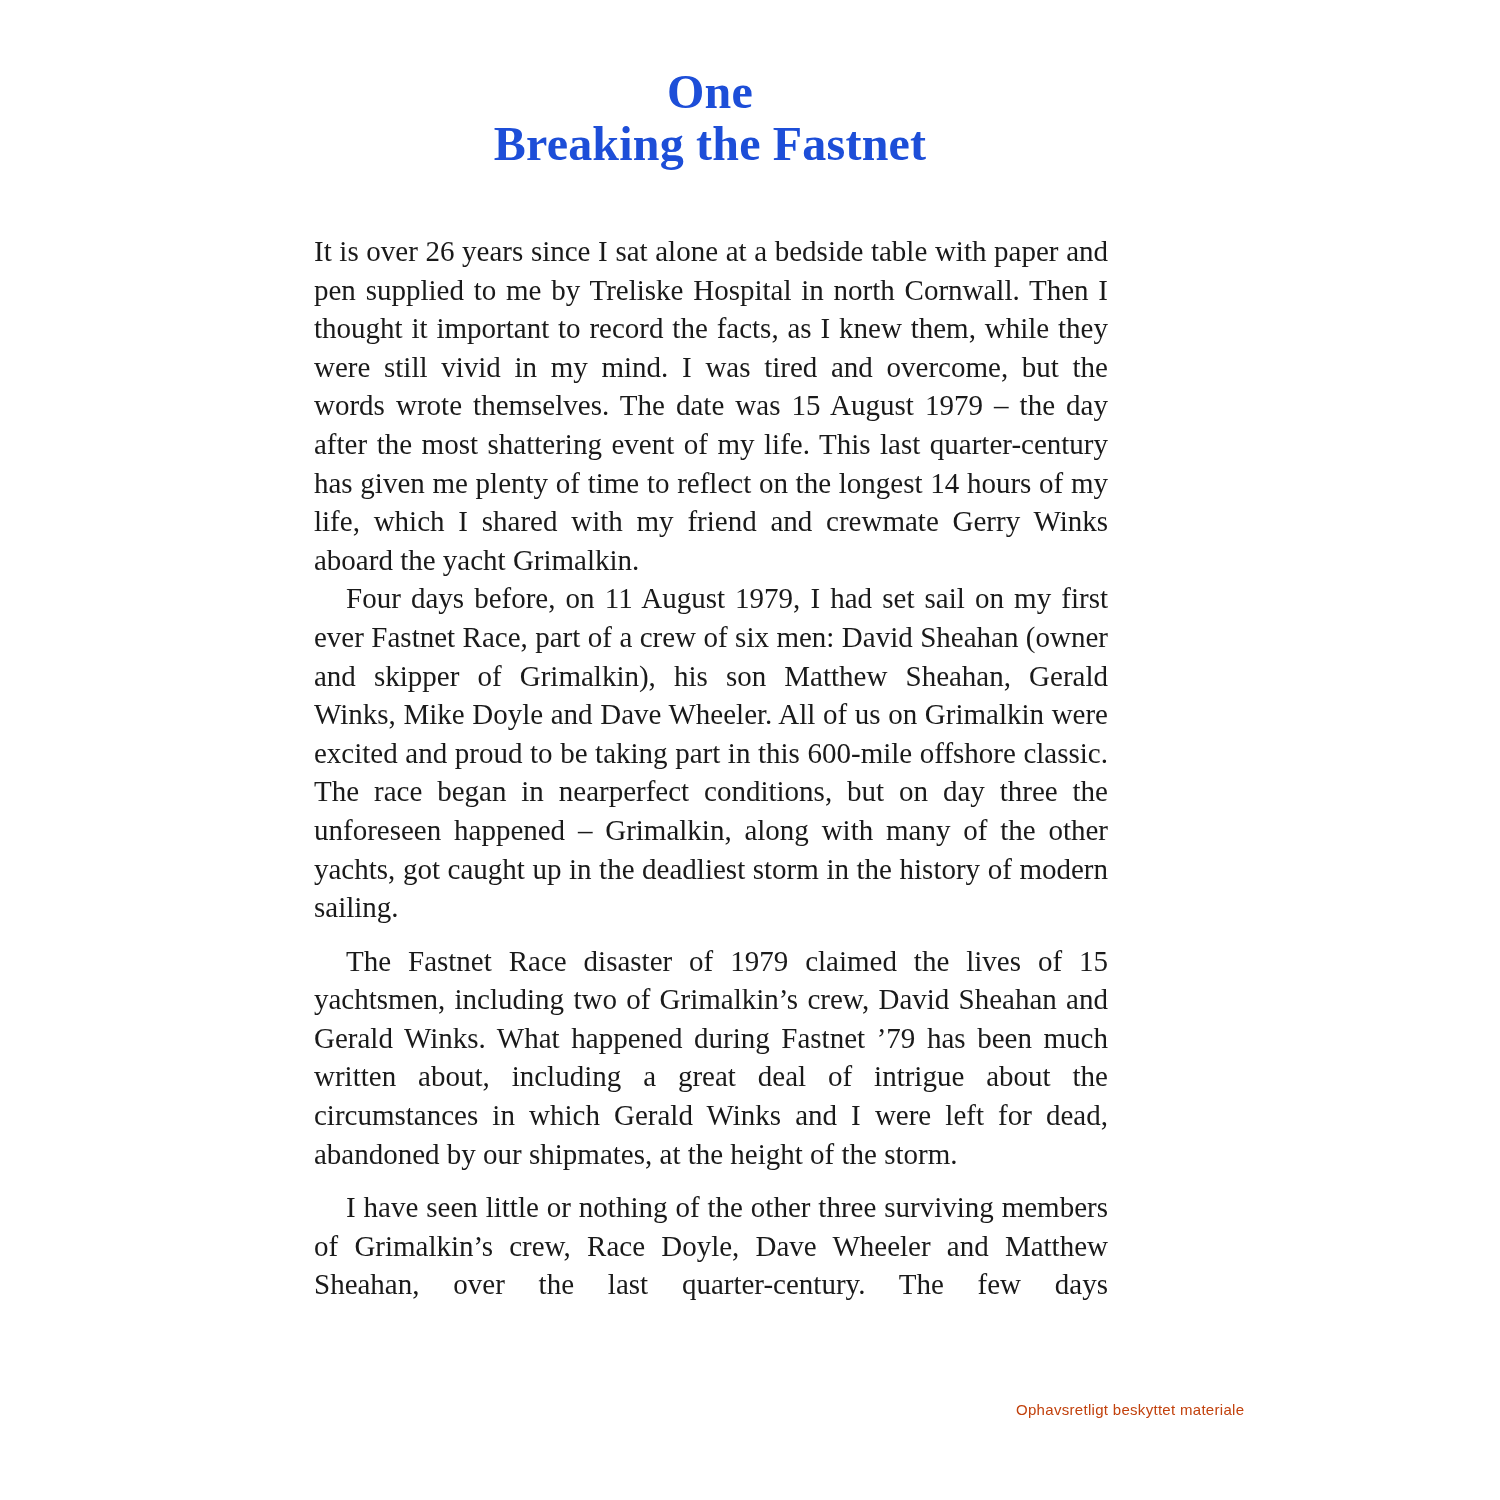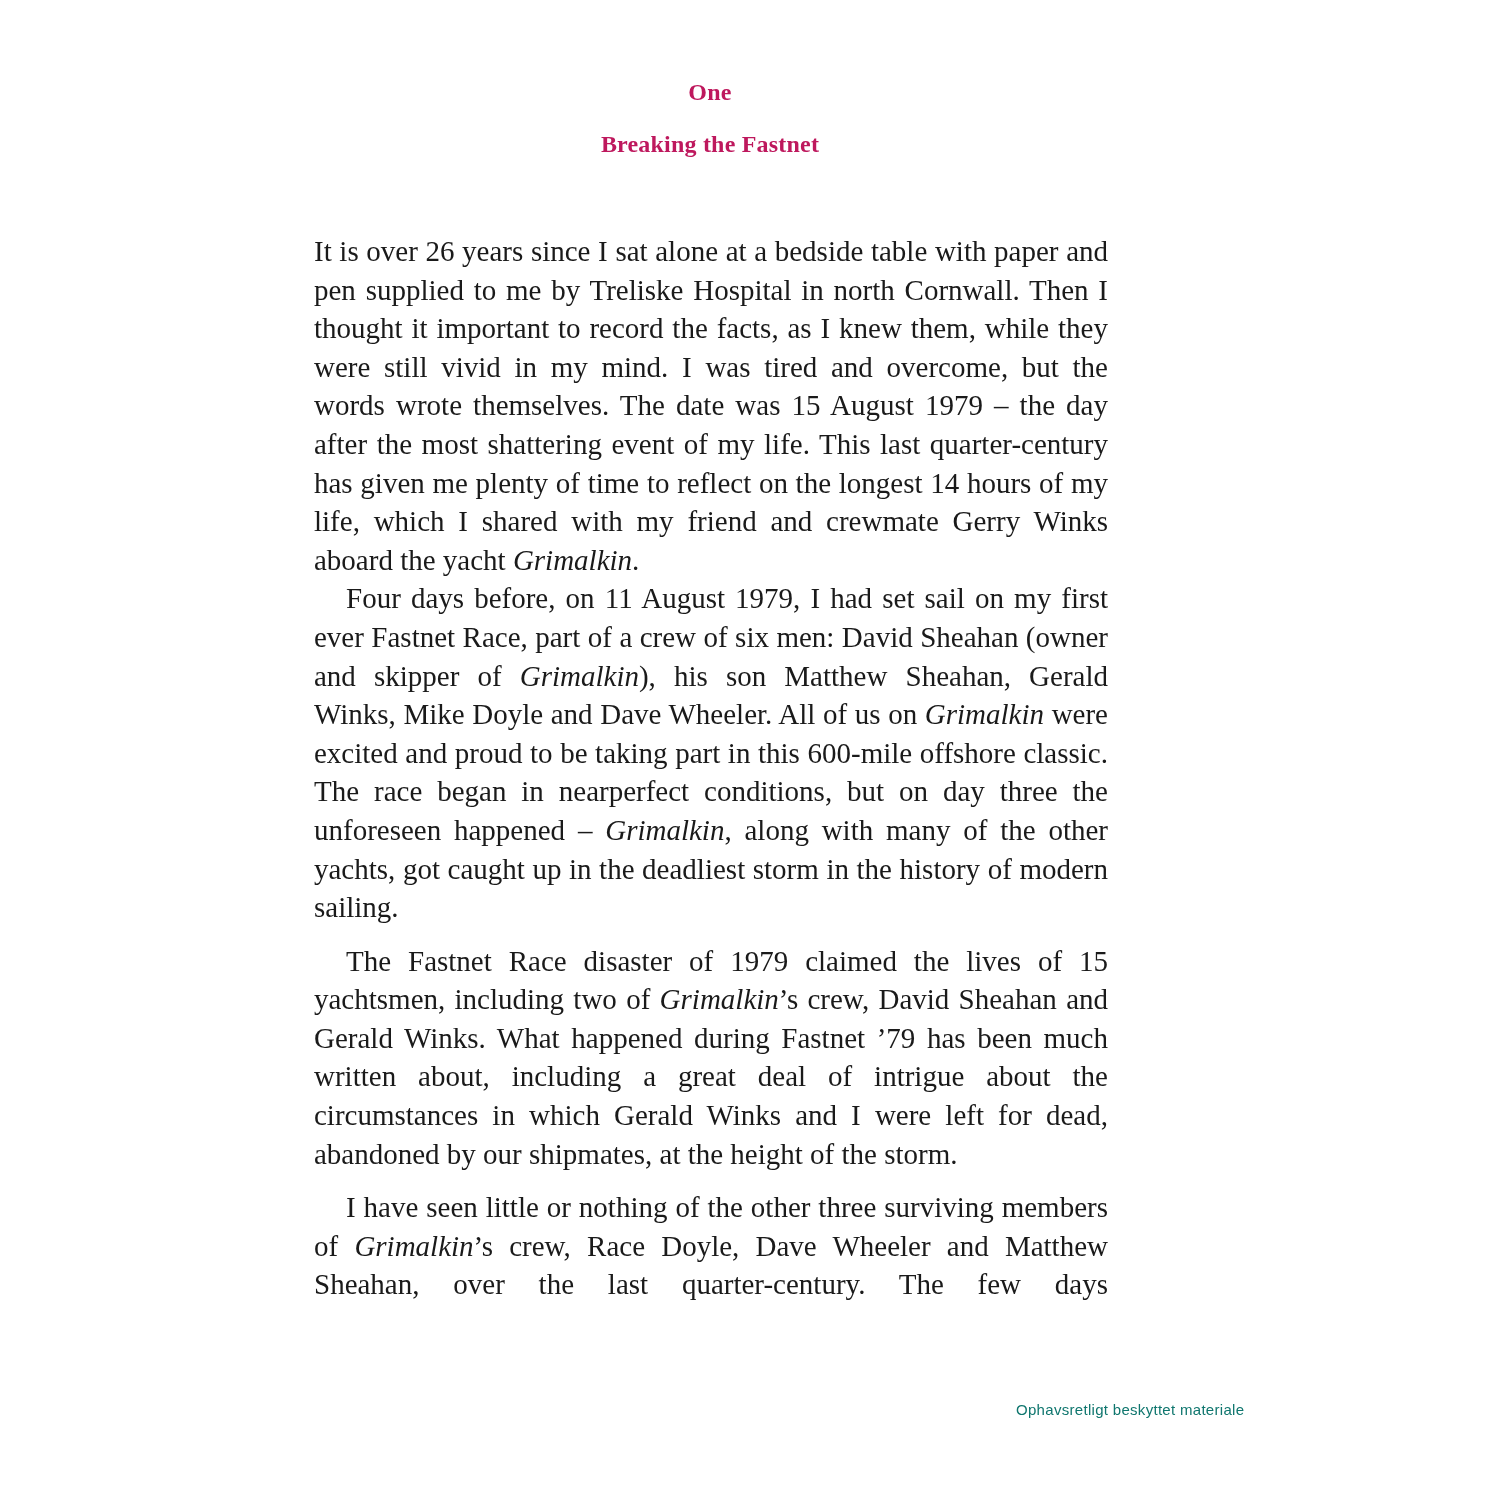--- a/index.html
+++ b/index.html
@@ -29,24 +29,24 @@
     position: absolute;
     left: 0;
     top: 66px;
     width: 1420px;
     text-align: center;
   }
   .chapter-number,
   .chapter-title {
     display: block;
     font-weight: bold;
-    font-size: 24px;
+    font-size: 48px;
     line-height: 52px;
     letter-spacing: 0.2px;
-    color: #be185d;
+    color: #1d4ed8;
   }
 
   
   .text-column {
     position: absolute;
     left: 314px;
     top: 232px;
     width: 794px;
   }
 
@@ -70,21 +70,20 @@
   }
   
   p.body-par.continues {
     text-align-last: justify;
   }
 
   .lead-in {
     font-weight: normal;
   }
   .it {
-    font-style: italic;
   }
 
   
   .copyright-stamp {
     position: absolute;
     left: 1016px;
     top: 1400px;
     font-family: "Liberation Sans", "DejaVu Sans", sans-serif;
     font-size: 15px;
     line-height: 20px;
@@ -103,15 +102,15 @@
     <span class="chapter-title">Breaking the Fastnet</span>
   </div>
 
   <div class="text-column">
     <p class="body-par"><span class="lead-in">It is over 26 years since I sat alone</span><span> at a bedside table with paper and pen supplied to me by Treliske Hospital in north Cornwall. Then I thought it important to record the facts, as I knew them, while they were still vivid in my mind. I was tired and overcome, but the words wrote themselves. The date was 15 August 1979 – the day after the most shattering event of my life. This last quarter-century has given me plenty of time to reflect on the longest 14 hours of my life, which I shared with my friend and crewmate Gerry Winks aboard the yacht </span><span class="it">Grimalkin</span><span>.</span></p>
     <p class="body-par indented"><span>Four days before, on 11 August 1979, I had set sail on my first ever Fastnet Race, part of a crew of six men: David Sheahan (owner and skipper of </span><span class="it">Grimalkin</span><span>), his son Matthew Sheahan, Gerald Winks, Mike Doyle and Dave Wheeler. All of us on </span><span class="it">Grimalkin</span><span> were excited and proud to be taking part in this 600-mile offshore classic. The race began in nearperfect conditions, but on day three the unforeseen happened – </span><span class="it">Grimalkin</span><span>, along with many of the other yachts, got caught up in the deadliest storm in the history of modern sailing.</span></p>
     <p class="body-par indented spaced"><span>The Fastnet Race disaster of 1979 claimed the lives of 15 yachtsmen, including two of </span><span class="it">Grimalkin</span><span>’s crew, David Sheahan and Gerald Winks. What happened during Fastnet ’79 has been much written about, including a great deal of intrigue about the circumstances in which Gerald Winks and I were left for dead, abandoned by our shipmates, at the height of the storm.</span></p>
     <p class="body-par indented spaced continues"><span>I have seen little or nothing of the other three surviving members of </span><span class="it">Grimalkin</span><span>’s crew, Race Doyle, Dave Wheeler and Matthew Sheahan, over the last quarter-century. The few days</span></p>
   </div>
 
-  <div class="copyright-stamp" style="color: #0f766e;">Ophavsretligt beskyttet materiale</div>
+  <div class="copyright-stamp" style="color: #c2410c;">Ophavsretligt beskyttet materiale</div>
 
 </div>
 
 </body></html>

